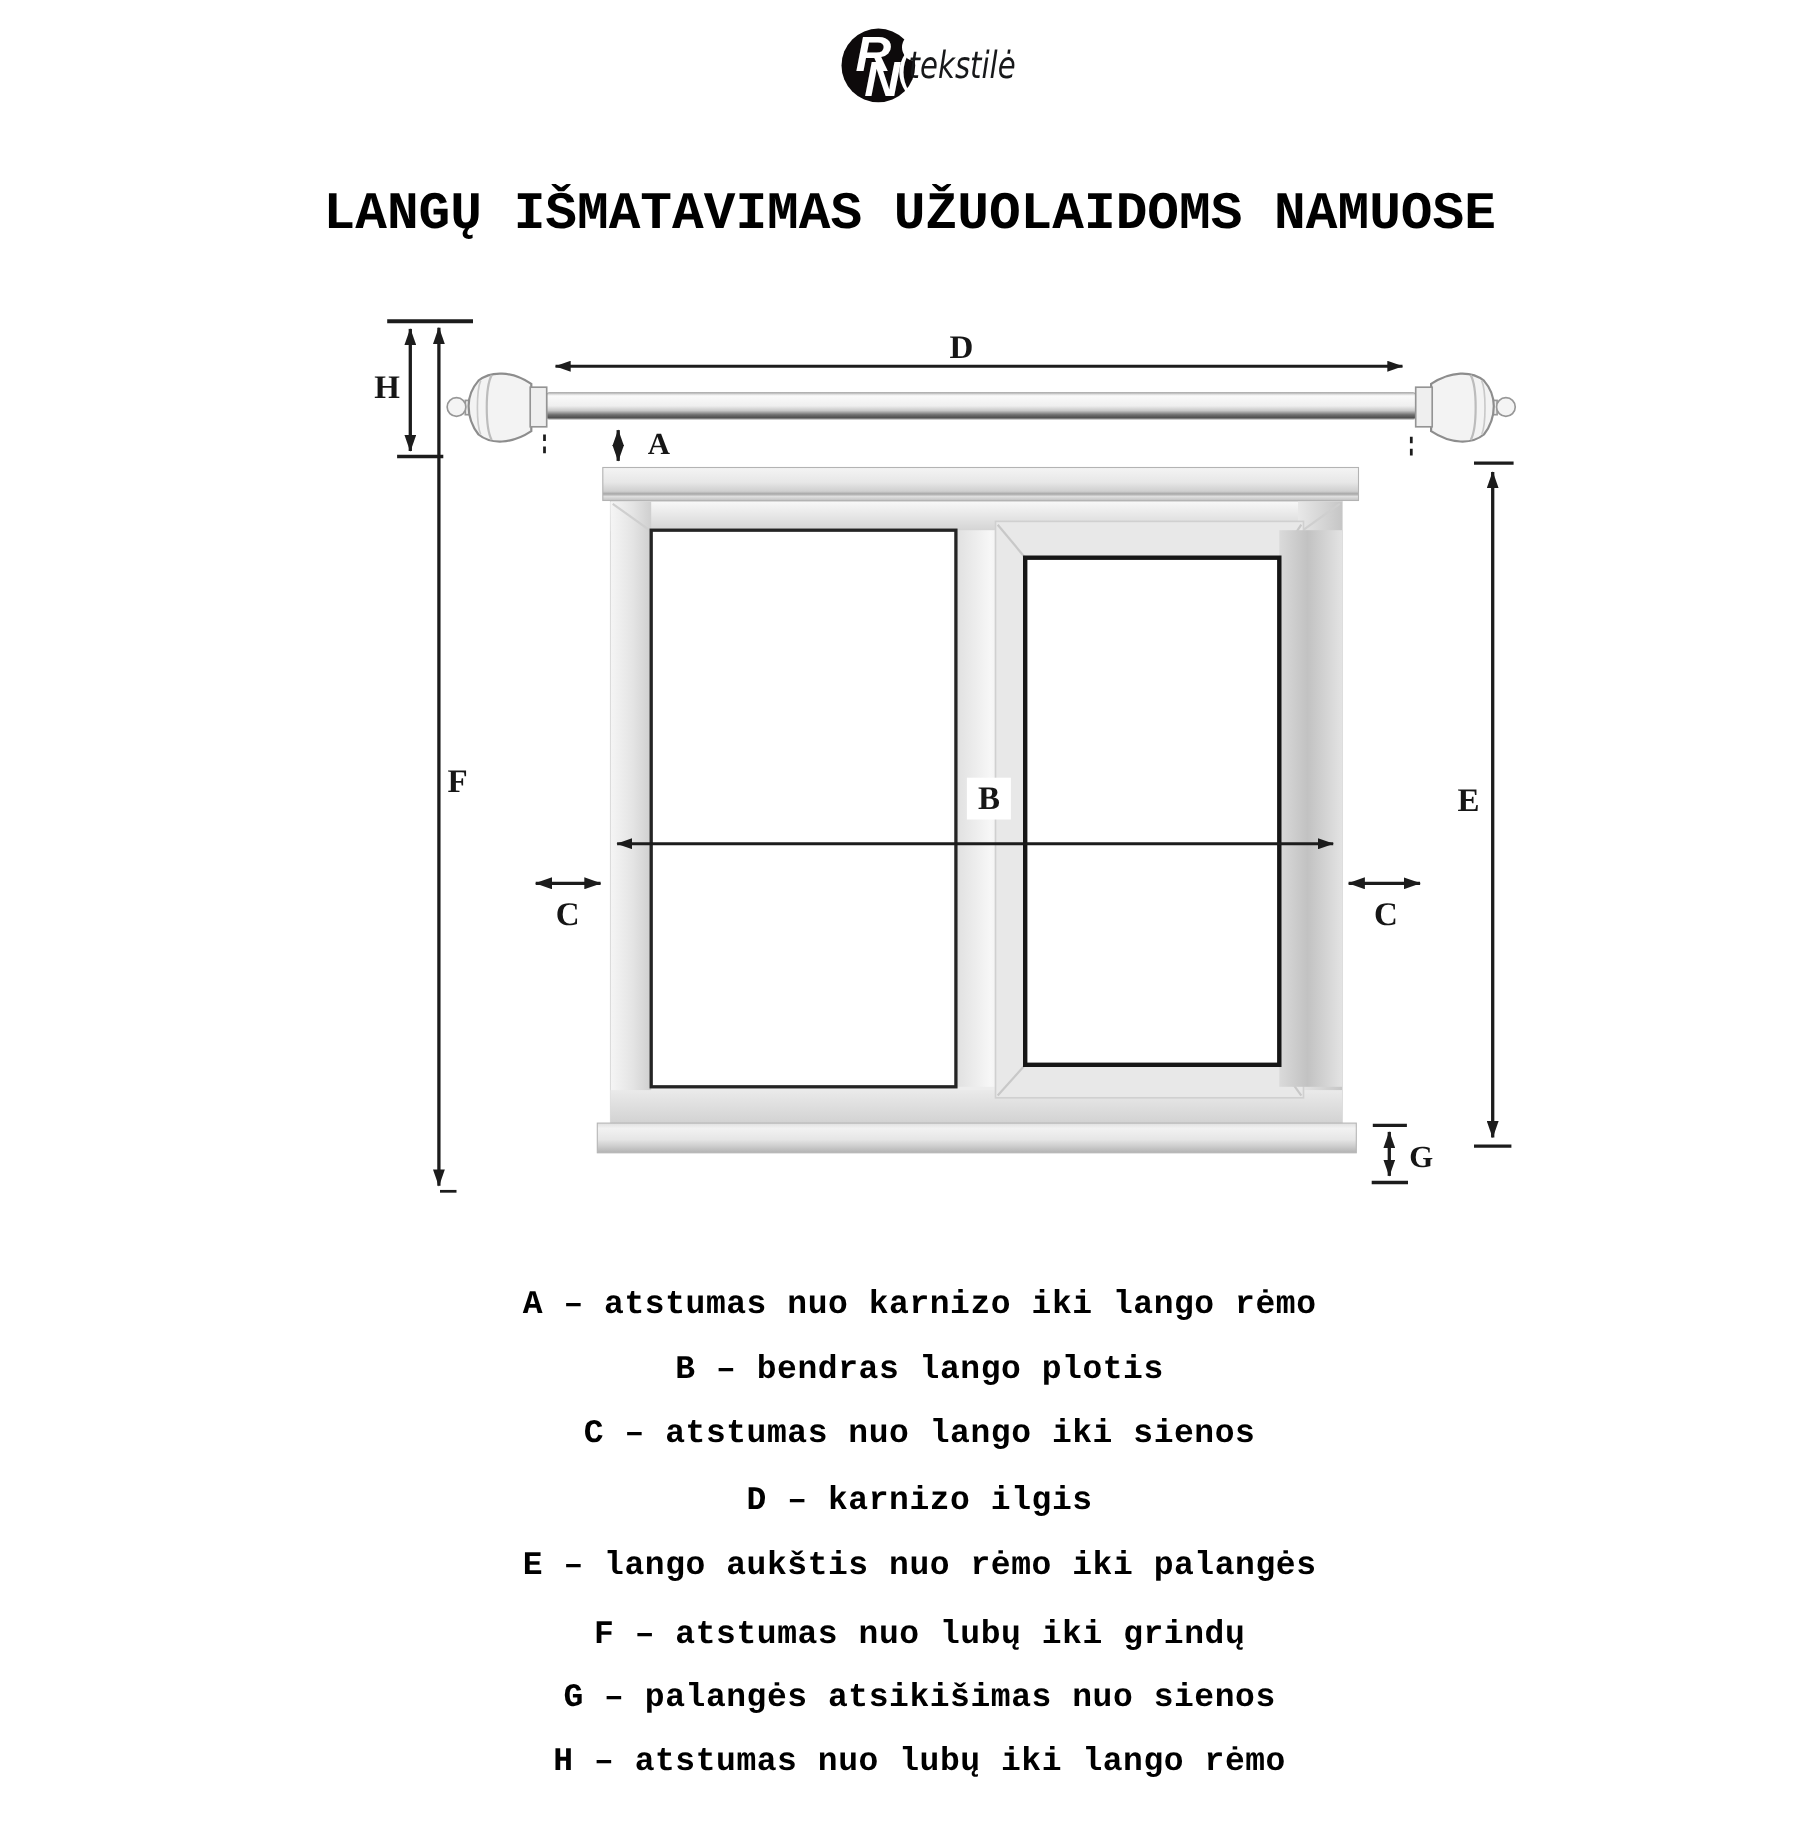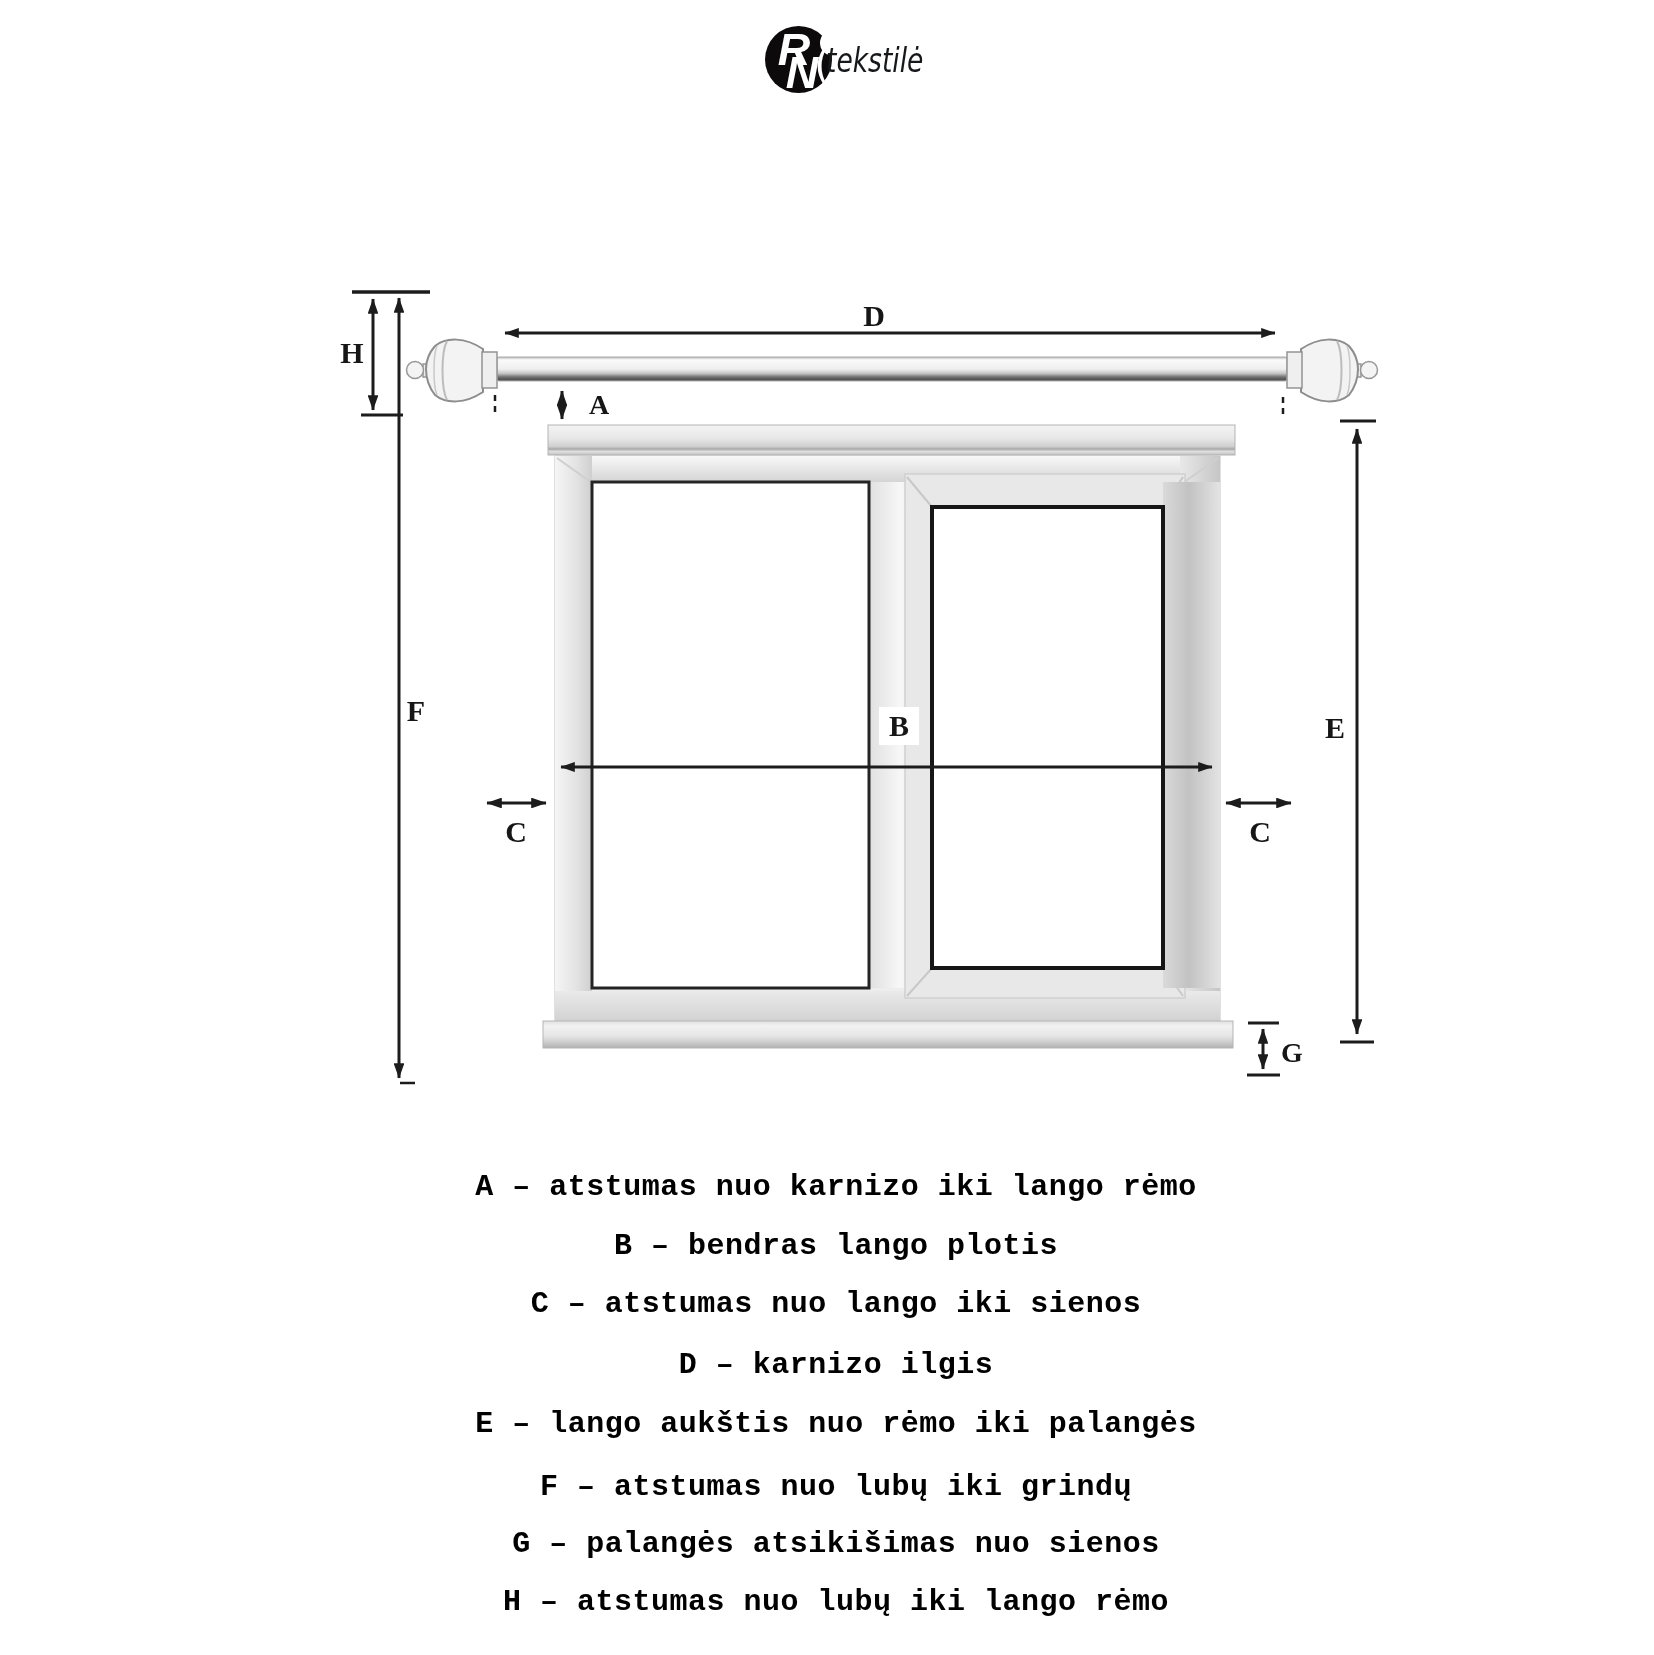--- a/index.html
+++ b/index.html
@@ -188,20 +188,21 @@
 
   <div>
     <div class="logo-circle"></div>
     <div class="logo-notch"></div>
     <span class="logo-letter logo-r">R</span>
     <span class="logo-letter logo-n">N</span>
     <span class="logo-bracket">(</span>
     <span class="logo-brand">tekstilė</span>
   </div>
 
+  <div class="page-title">LANGŲ IŠMATAVIMAS UŽUOLAIDOMS NAMUOSE</div>
 
   <div class="dim-label lbl-h">H</div>
   <div class="dim-label lbl-f">F</div>
   <div class="dim-label lbl-a">A</div>
   <div class="dim-label lbl-d">D</div>
   <div class="dim-label lbl-b">B</div>
   <div class="dim-label lbl-e">E</div>
   <div class="dim-label lbl-cl">C</div>
   <div class="dim-label lbl-cr">C</div>
   <div class="dim-label lbl-g">G</div>

